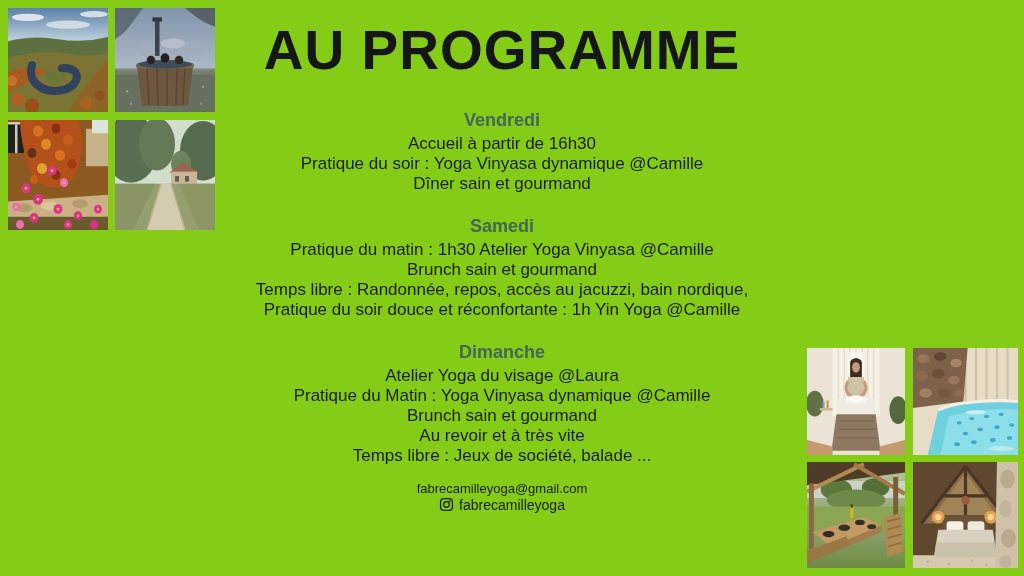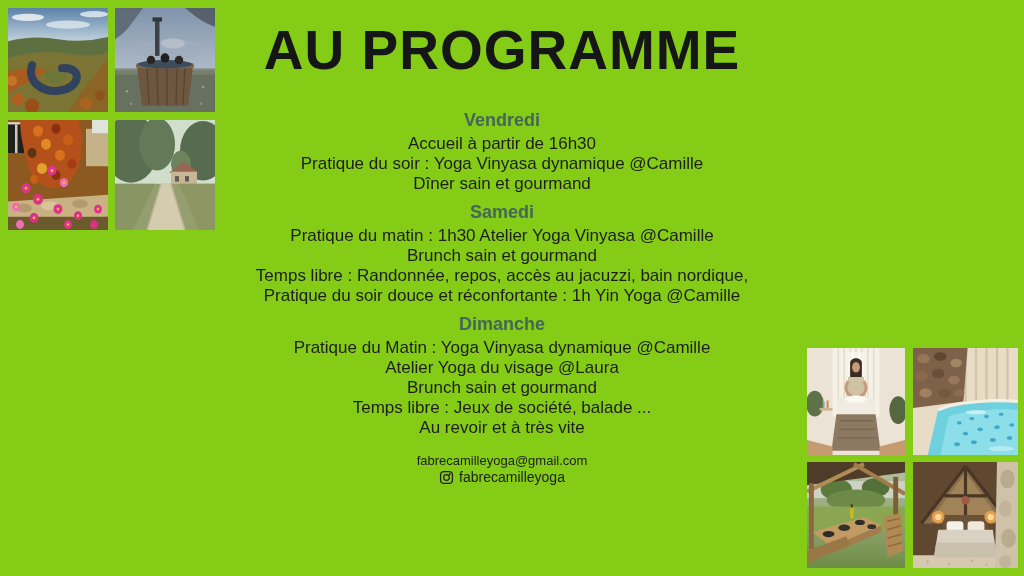--- a/index.html
+++ b/index.html
@@ -36,38 +36,38 @@
     color: #1e1e1e;
   }
   h1.page-title {
     margin: 0;
     font-size: 55px; line-height: 60px;
     font-weight: 700;
     letter-spacing: 1px;
     color: #161616;
     white-space: nowrap;
   }
-  .day { margin-top: 6px; }
+  .day { margin-top: 20px; }
   .day.first { margin-top: 28px; }
   .day-heading {
     margin: 0 0 2px 0;
     font-size: 18px; line-height: 24px;
     font-weight: 700;
     color: #44675a;
   }
   .line {
     font-size: 17px; line-height: 20px;
     white-space: nowrap;
     text-align: center;
   }
   .footer { margin-top: 16px; }
   .email { font-size: 13px; line-height: 14px; }
   .insta-row {
     margin-top: 1px;
-    display: flex; justify-content: center; align-items: flex-end;
+    display: flex; justify-content: center; align-items: flex-start;
     gap: 5px;
     font-size: 14px; line-height: 16px;
   }
   .ig-icon { display: inline-flex; width: 15px; height: 15px; }
   .ig-icon svg { width: 15px; height: 15px; display: block; }
 </style>
 </head>
 <body>
 
 <div class="canvas">
@@ -216,25 +216,25 @@
     <section class="day">
       <h2 class="day-heading">Samedi</h2>
       <div class="line">Pratique du matin : 1h30 Atelier Yoga Vinyasa @Camille</div>
       <div class="line">Brunch sain et gourmand</div>
       <div class="line">Temps libre : Randonnée, repos, accès au jacuzzi, bain nordique,</div>
       <div class="line">Pratique du soir douce et réconfortante : 1h Yin Yoga @Camille</div>
     </section>
 
     <section class="day">
       <h2 class="day-heading">Dimanche</h2>
+      <div class="line">Atelier Yoga du visage @Laura</div>
       <div class="line">Pratique du Matin : Yoga Vinyasa dynamique @Camille</div>
-      <div class="line">Atelier Yoga du visage @Laura</div>
       <div class="line">Brunch sain et gourmand</div>
+      <div class="line">Au revoir et à très vite</div>
       <div class="line">Temps libre : Jeux de société, balade ...</div>
-      <div class="line">Au revoir et à très vite</div>
     </section>
 
     <footer class="footer">
       <div class="email">fabrecamilleyoga@gmail.com</div>
       <div class="insta-row">
         <span class="ig-icon">
           <svg viewBox="0 0 24 24" aria-hidden="true">
             <rect x="2.5" y="2.5" width="19" height="19" rx="5.5" fill="none" stroke="#1e1e1e" stroke-width="2"></rect>
             <circle cx="12" cy="12" r="4.5" fill="none" stroke="#1e1e1e" stroke-width="2"></circle>
             <circle cx="17.3" cy="6.7" r="1.4" fill="#1e1e1e"></circle>

